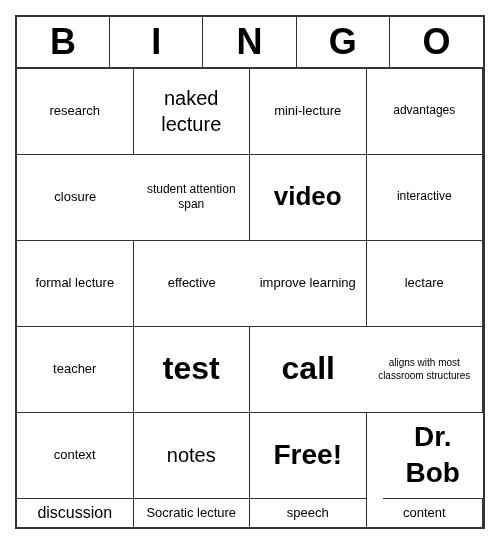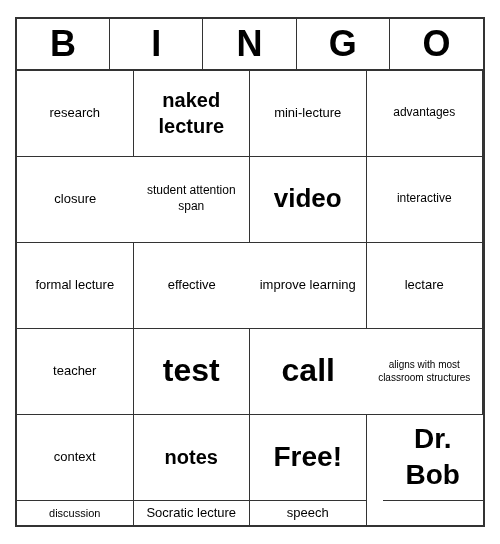--- a/index.html
+++ b/index.html
@@ -52,21 +52,21 @@
     }
     .bingo-cell:nth-child(n+21) {
       border-bottom: none;
     }
     .bingo-cell.large {
       font-size: 26px;
       font-weight: bold;
     }
     .bingo-cell.medium {
       font-size: 20px;
-      font-weight: bold;
+      font-weight: normal;
     }
     .bingo-cell.xlarge {
       font-size: 32px;
       font-weight: bold;
       text-align: right;
     }
     .bingo-cell.free {
       font-size: 28px;
       font-weight: bold;
     }
@@ -101,17 +101,18 @@
       <div class="bingo-cell">improve learning</div>
       <div class="bingo-cell">lectare</div>
       <div class="bingo-cell">teacher</div>
       <div class="bingo-cell xlarge">test</div>
       <div class="bingo-cell xlarge">call</div>
       <div class="bingo-cell" style="font-size: 10px; text-align: center;">aligns with most classroom structures</div>
       <div class="bingo-cell">context</div>
       <div class="bingo-cell medium">notes</div>
       <div class="bingo-cell free">Free!</div>
       <div class="bingo-cell drbob">Dr. Bob</div>
-      <div class="bingo-cell" style="font-size: 11px; text-align: center;">discussion</div>
+      <div class="bingo-cell" style="font-size: 16px; text-align: center;">discussion</div>
       <div class="bingo-cell">Socratic lecture</div>
       <div class="bingo-cell">speech</div>
+      <div class="bingo-cell">content</div>
     </div>
 </div>
 
 </body></html>

